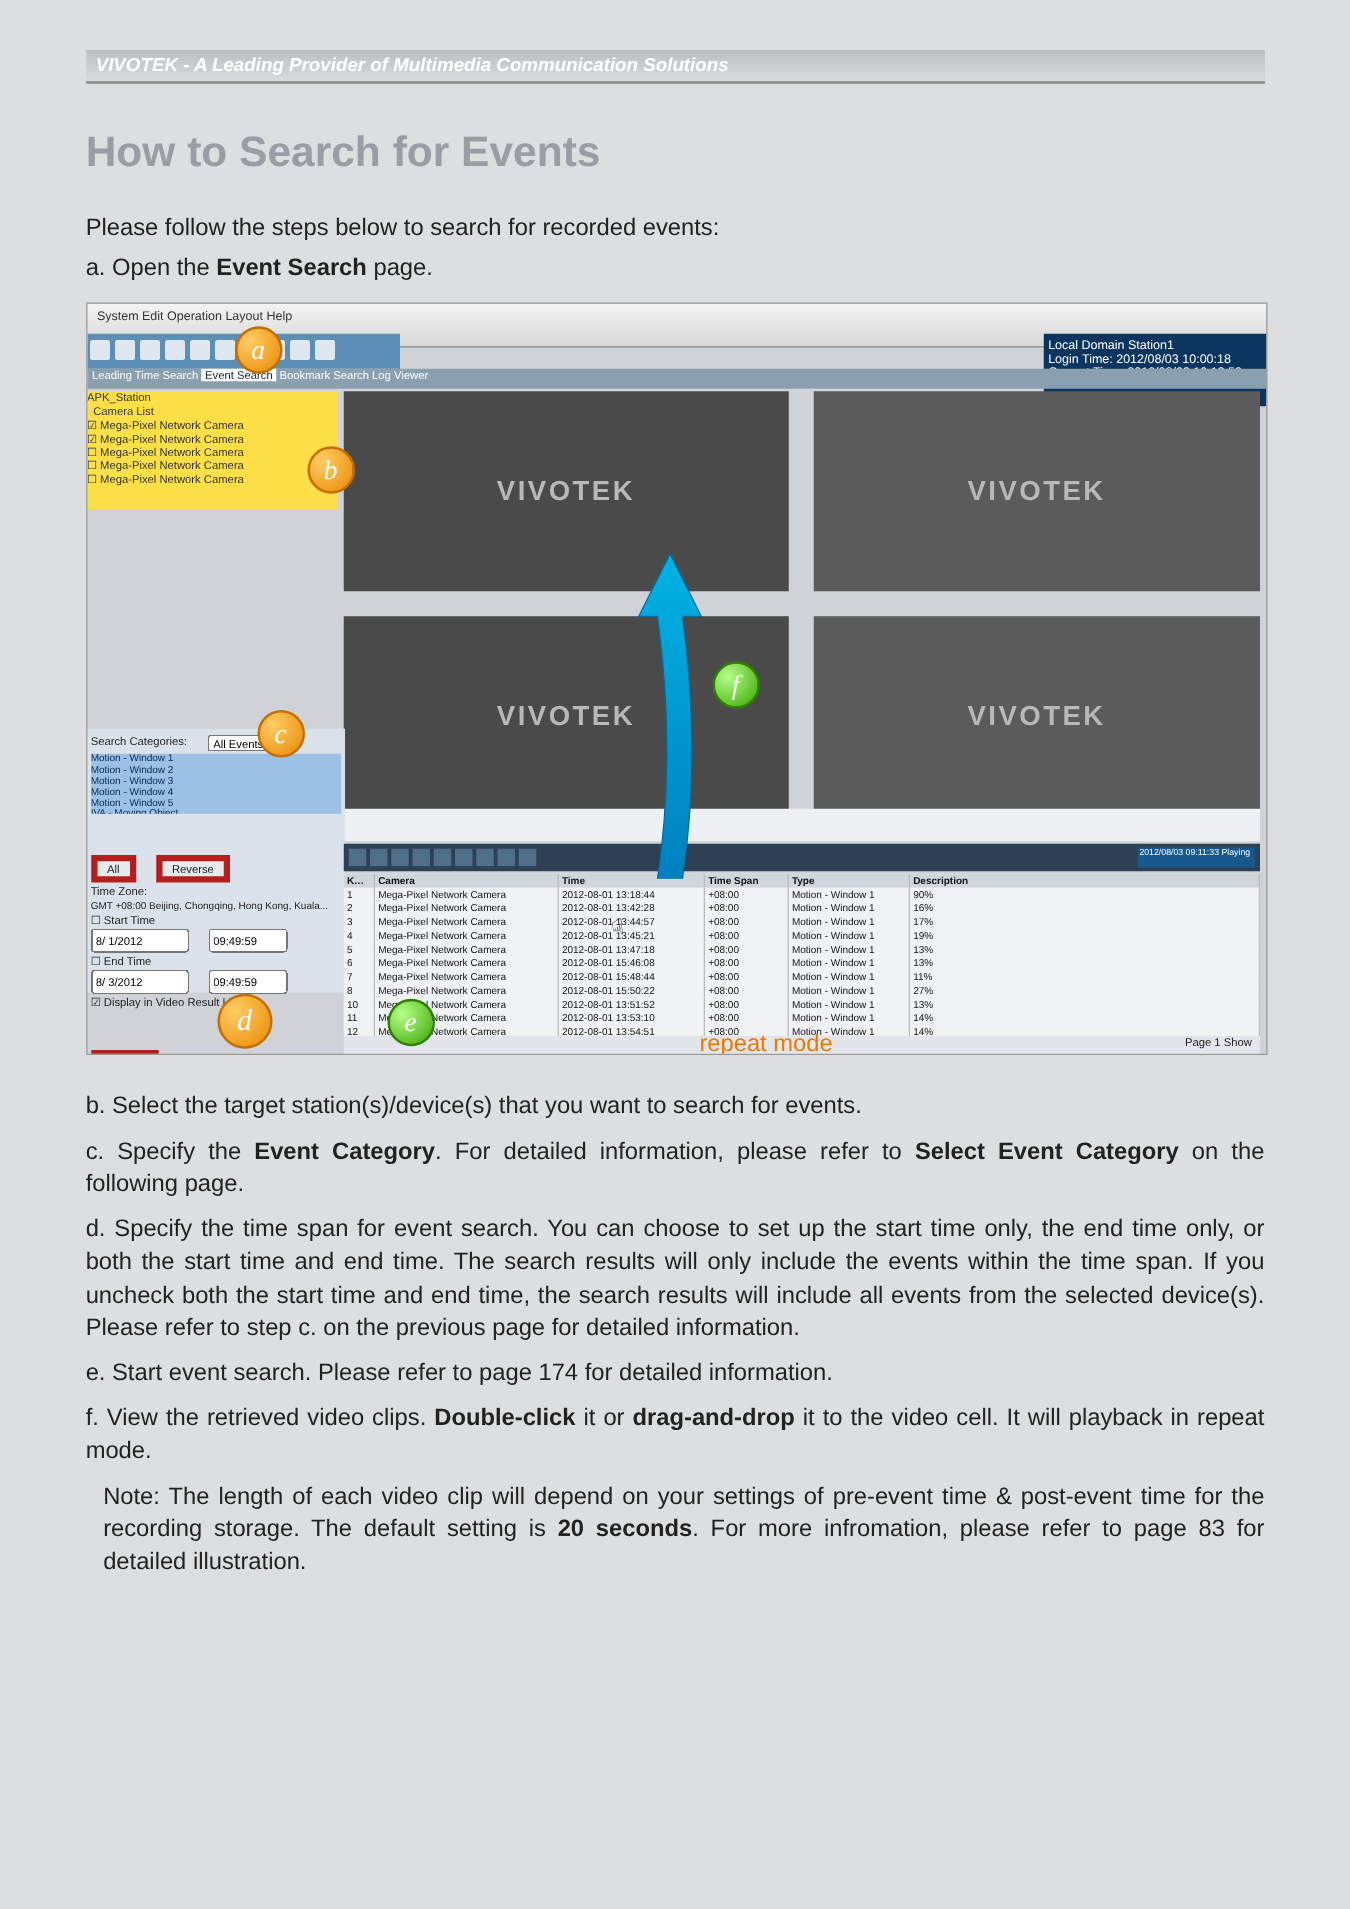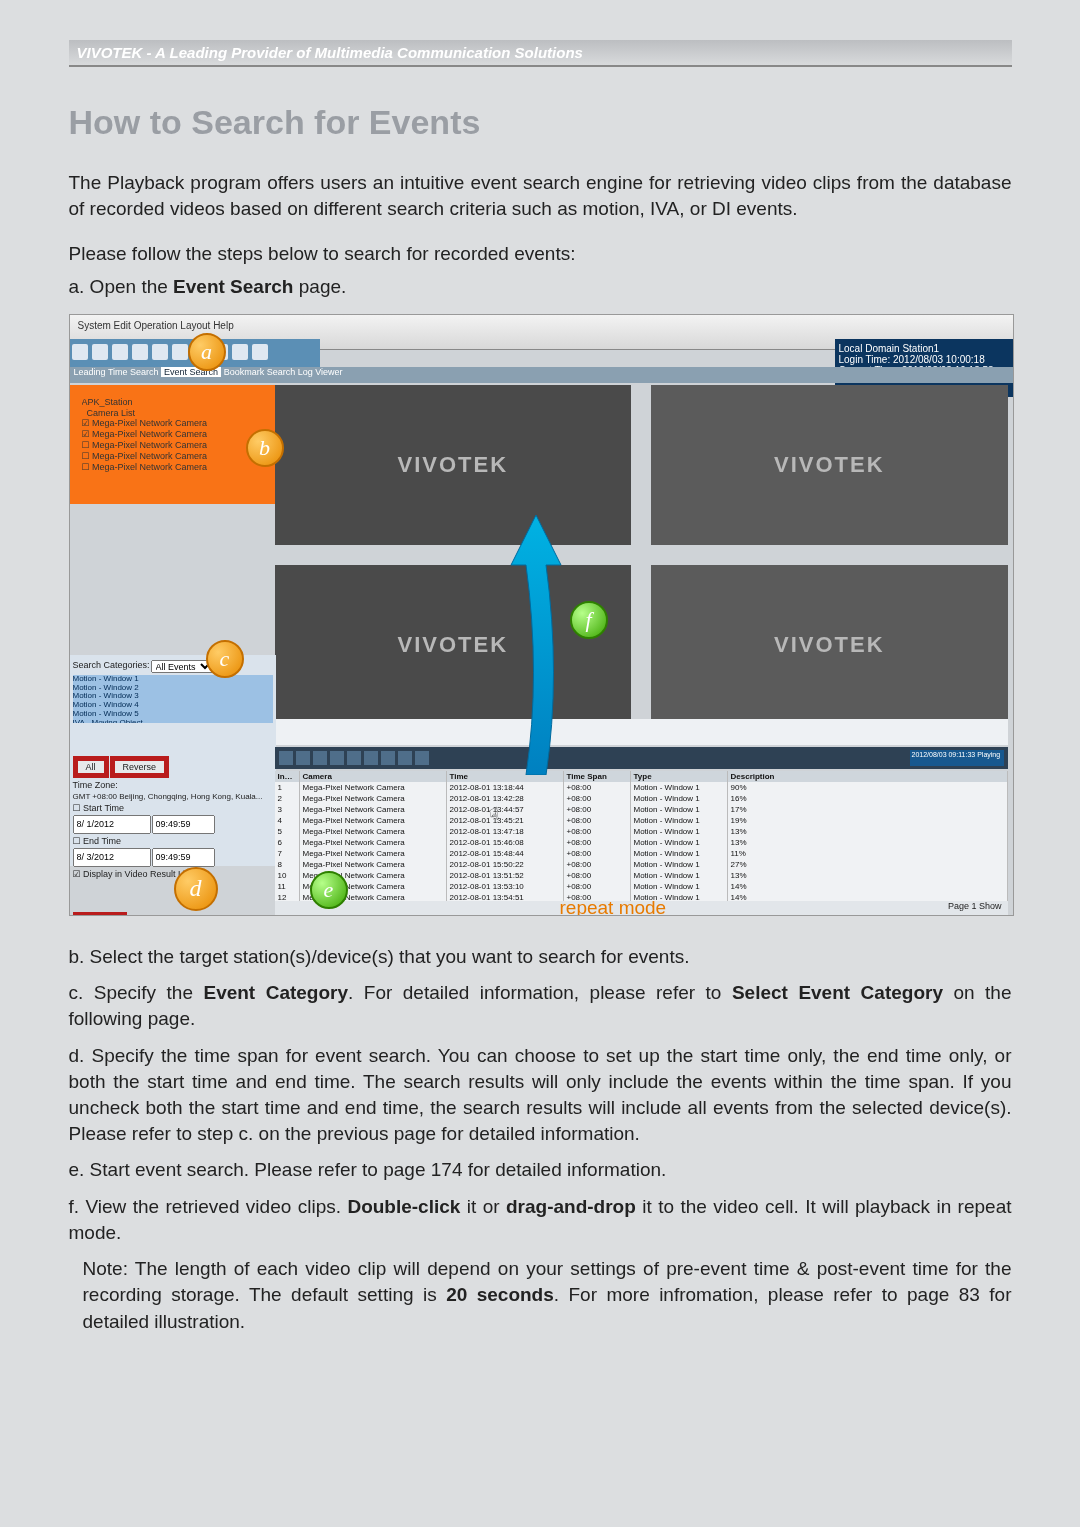--- a/index.html
+++ b/index.html
@@ -45,28 +45,28 @@
     background: #cfd3d7;
     border: 1px solid #999;
     overflow: hidden;
   }
   
   .topmenu { position: absolute; top: 0; left: 0; right: 0; height: 24px; background: linear-gradient(#f3f3f3,#d8d8d8); border-bottom: 1px solid #888; }
   .brandbar { position: absolute; top: 24px; right: 0; width: 170px; height: 50px; background: #0b355f; color: #fff; font-size: 10px; padding: 4px; }
   .toolbar { position: absolute; top: 24px; left: 0; width: 250px; height: 28px; background: #5b8fb5; }
   .toolbar span { display: inline-block; width: 16px; height: 16px; margin: 5px 2px; background: #dfe8f1; border-radius: 2px; }
   .tabs { position: absolute; top: 52px; left: 0; right: 0; height: 16px; background: #8aa0b1; font-size: 9px; color: #fff; padding-left: 4px; }
-  .tree { position: absolute; top: 70px; left: 0; width: 200px; height: 95px; background: #f97316; font-size: 9px; padding: 12px; color: #333; line-height: 1.2; }
+  .tree { position: absolute; top: 70px; left: 0; width: 200px; height: 95px; background: #fde047; font-size: 9px; padding: 0; color: #333; line-height: 1.2; }
   .tree div { white-space: nowrap; overflow: hidden; }
   .viewarea { position: absolute; top: 70px; left: 205px; right: 5px; height: 330px; display: flex; flex-wrap: wrap; gap: 20px; text-align: right; }
   .viewcell { flex: 1 1 45%; height: 160px; background: #4a4a4a; display: flex; align-items: center; justify-content: center; color: #b8b8b8; font-weight: bold; font-size: 22px; letter-spacing: 2px; }
   .viewcell.empty { background: #5b5b5b; }
   .timelinebar { position: absolute; top: 404px; left: 205px; right: 5px; height: 26px; background: #eef1f4; }
   .searchpanel { position: absolute; top: 340px; left: 0; width: 200px; height: 205px; background: #dae3ec; font-size: 9px; color: #222; padding: 3px; }
-  .searchpanel .row { margin: 2px 0; display: flex; gap: 1px; }
+  .searchpanel .row { margin: 2px 0; display: flex; gap: 16px; }
   .searchpanel select, .searchpanel input { font-size: 9px; height: 13px; }
   .searchpanel .listbox { width: 100%; height: 48px; background: #9cc1e4; overflow: hidden; font-size: 8px; color: #012a54; line-height: 1.1; }
   .searchpanel .btn { display: inline-block; padding: 1px 8px; background: #e7e9eb; border: 5px solid #b91c1c; font-size: 9px; margin-top: 31px; }
   .playctrl { position: absolute; top: 432px; left: 205px; right: 5px; height: 22px; background: #2e4154; display:flex; align-items:center; gap:3px; padding:0 4px;}
   .playctrl span { width: 14px; height: 14px; background: #4f6e8a; }
   .playctrl .endtag { margin-left:auto; width:90px; height:14px; background:#17588f; }
   .resultgrid { position: absolute; top: 456px; left: 205px; right: 5px; bottom: 14px; background: #f0f2f4; font-size: 8px; color: #111; overflow: hidden; }
   .resultgrid .hdr { display: flex; background: #cfd6dc; font-weight: bold; }
   .resultgrid .hdr span, .resultgrid .rw span { padding: 1px 3px; border-right: 1px solid #bbb; overflow: hidden; text-overflow: ellipsis; white-space: nowrap; }
   .resultgrid .rw { display: flex; }
@@ -127,21 +127,20 @@
   .strong { font-weight: bold; }
 </style>
 </head>
 <body>
 
 <div class="page">
   <div class="topbar">VIVOTEK - A Leading Provider of Multimedia Communication Solutions</div>
 
   <h1>How to Search for Events</h1>
 
-  <p class="intro">The Playback program offers users an intuitive event search engine for retrieving video clips from the database of recorded videos based on different search criteria such as motion, IVA, or DI events.</p>
   <p class="step-line">Please follow the steps below to search for recorded events:</p>
   <p class="followline">
     <span>a. Open the </span><span class="strong">Event Search</span><span> page.</span>
   </p>
 
   <div class="figure-wrap">
     <div class="topmenu" style="font-size:10px;padding:5px 8px;color:#333;">System   Edit   Operation   Layout   Help</div>
     <div class="brandbar">
       <div>Local Domain Station1</div>
       <div>Login Time: 2012/08/03 10:00:18</div>
@@ -228,21 +227,21 @@
       <span></span>
       <span></span>
       <span></span>
       <span></span>
       <span></span>
       <span class="endtag" style="color:#fff;font-size:7px;padding:1px 2px;">2012/08/03  09:11:33  Playing</span>
     </div>
 
     <div class="resultgrid">
       <div class="hdr">
-        <span class="c-idx">Index</span>
+        <span class="c-idx">Kuala</span>
         <span class="c-cam">Camera</span>
         <span class="c-time">Time</span>
         <span class="c-span">Time Span</span>
         <span class="c-type">Type</span>
         <span class="c-desc">Description</span>
       </div>
       <div id="rows-host">
           <div class="rw">
             <span class="c-idx">1</span>
             <span class="c-cam">Mega-Pixel Network Camera</span>

